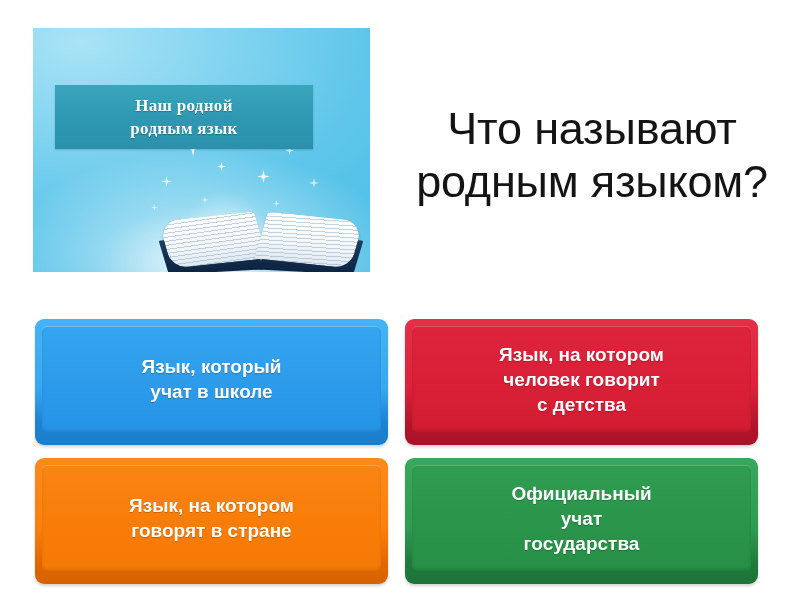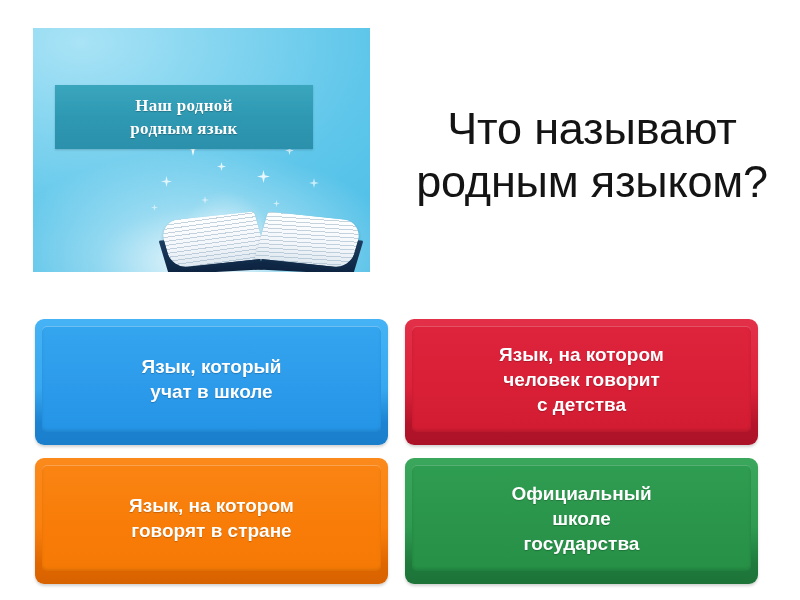--- a/index.html
+++ b/index.html
@@ -281,19 +281,19 @@
     <div class="answer orange">
       <div class="inner">
         <span class="label">Язык, на котором
 говорят в стране</span>
       </div>
     </div>
 
     <div class="answer green">
       <div class="inner">
         <span class="label">Официальный
-школе
+учат
 государства</span>
       </div>
     </div>
 
   </div>
 </div>
 
 </body></html>

